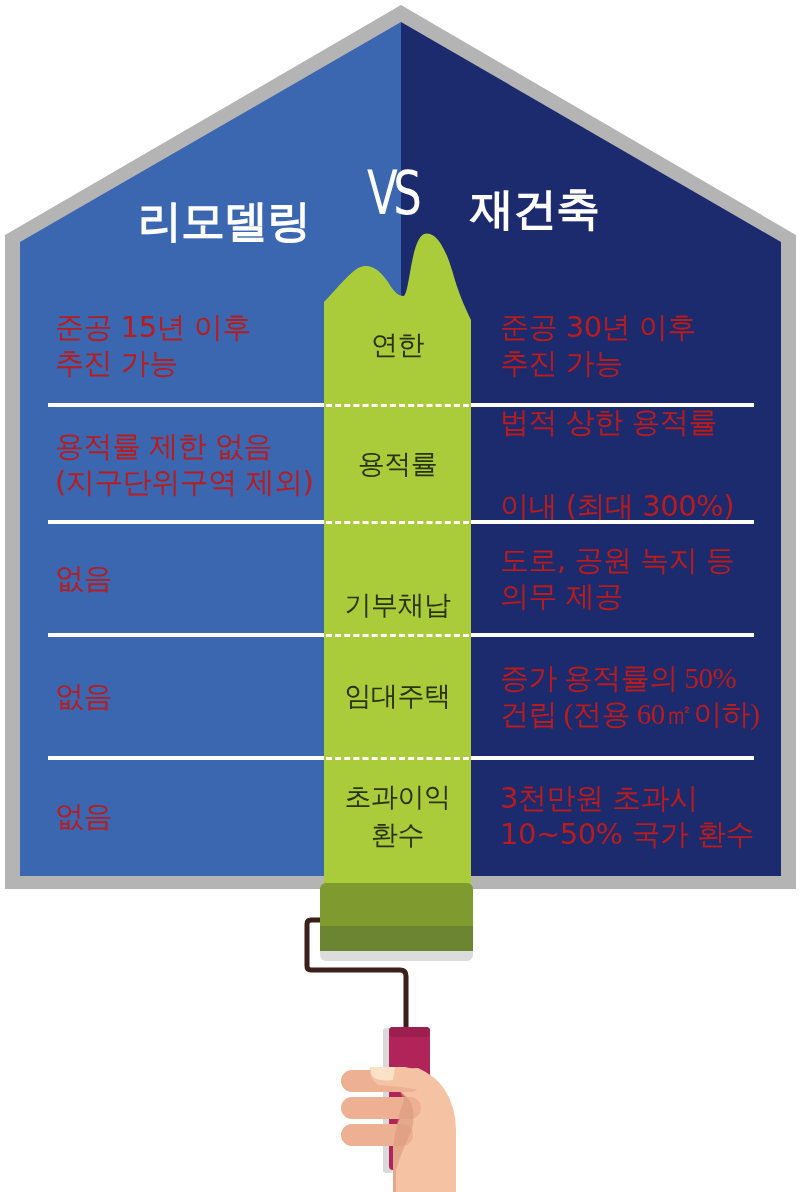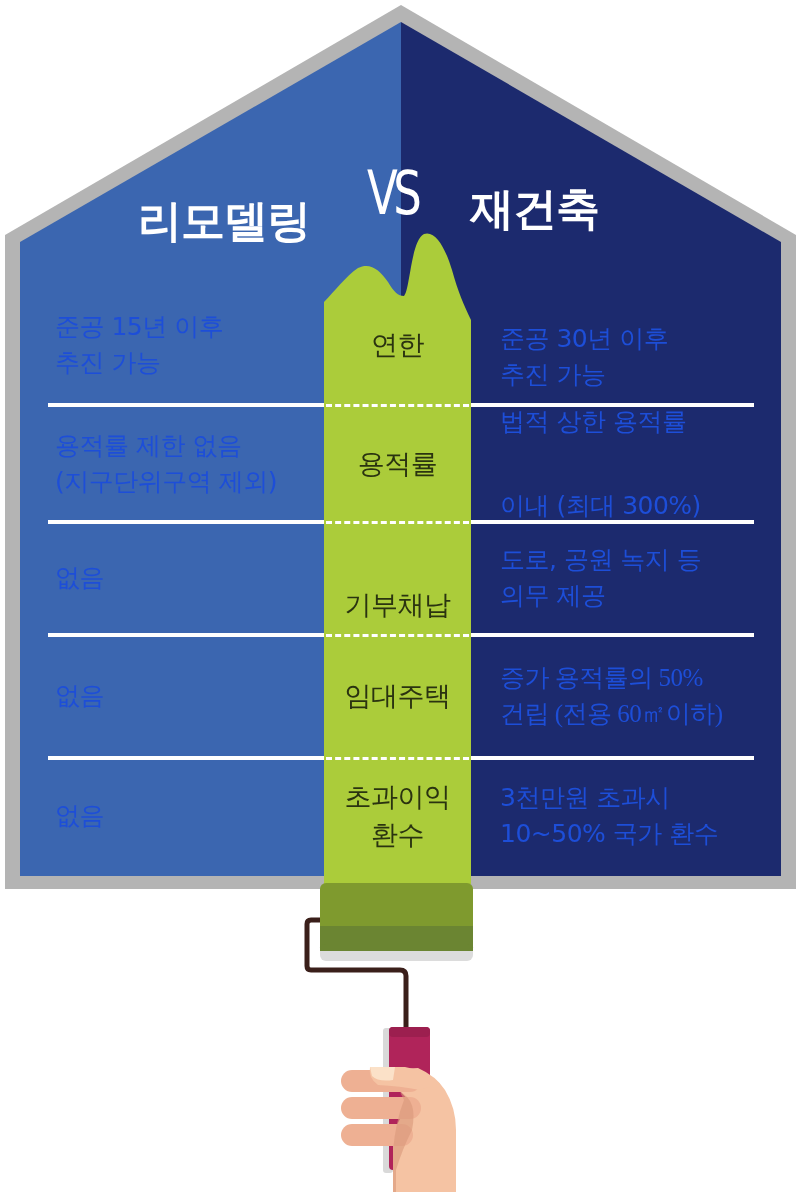--- a/index.html
+++ b/index.html
@@ -2,21 +2,21 @@
 <html><head>
 <meta charset="utf-8">
 <style>
   html, body { margin:0; padding:0; background:#ffffff; }
   body { width:800px; height:1192px; position:relative; overflow:hidden;
          font-family:"DejaVu Sans", "Liberation Sans", sans-serif; }
   .layer { position:absolute; left:0; top:0; }
   .title { position:absolute; color:#ffffff; font-weight:bold; font-size:44px; line-height:1; letter-spacing:-1px; }
   .vs { position:absolute; color:#ffffff; font-size:60px; font-weight:normal; line-height:1; letter-spacing:-6px;
         font-family:"DejaVu Sans", sans-serif; transform:scaleX(0.75); transform-origin:left top; }
-  .cell-left, .cell-right { position:absolute; color:#1d4ed8; font-size:25px; line-height:36px; letter-spacing:-0.5px; }
+  .cell-left, .cell-right { position:absolute; color:#b91c1c; font-size:29px; line-height:36px; letter-spacing:-0.5px; }
   .cell-left { left:55px; width:265px; }
   .cell-right { left:500px; width:275px; }
   .cell-mid { position:absolute; left:324px; width:147px; text-align:center; color:#2a3310; font-size:27px; line-height:38px; letter-spacing:-0.5px; }
   .vcenter { display:flex; flex-direction:column; justify-content:center; }
   .divider-l { position:absolute; left:48px; width:276px; height:4px; background:#ffffff; }
   .divider-r { position:absolute; left:471px; width:283px; height:4px; background:#ffffff; }
   .divider-m { position:absolute; left:326px; width:143px; height:0; border-top:3px dashed #ffffff; }
 </style>
 </head>
 <body>
@@ -38,21 +38,21 @@
 <div class="vs" style="left:367px; top:163px;">VS</div>
 <div class="title" style="left:470px; top:187px;">재건축</div>
 
 <div class="cell-left vcenter" style="top:300px; height:90px;">
   <span>준공 15년 이후</span>
   <span>추진 가능</span>
 </div>
 <div class="cell-mid vcenter" style="top:300px; height:90px;">
   <span>연한</span>
 </div>
-<div class="cell-right vcenter" style="top:312px; height:90px;">
+<div class="cell-right vcenter" style="top:300px; height:90px;">
   <span>준공 30년 이후</span>
   <span>추진 가능</span>
 </div>
 <div class="divider-l" style="top:403px;"></div>
 <div class="divider-m" style="top:404px;"></div>
 <div class="divider-r" style="top:403px;"></div>
 
 <div class="cell-left vcenter" style="top:418px; height:92px;">
   <span>용적률 제한 없음</span>
   <span>(지구단위구역 제외)</span>

